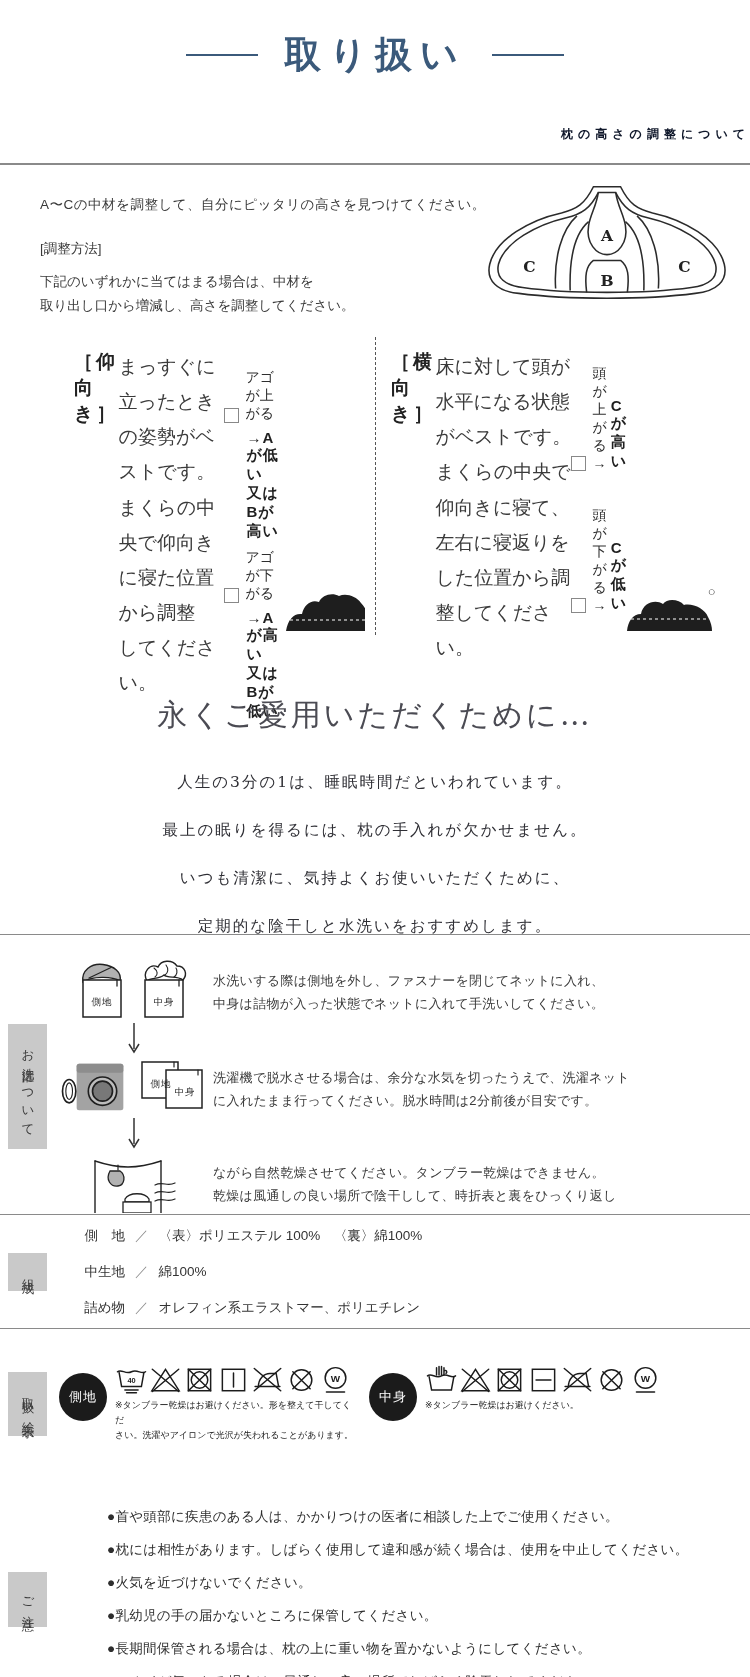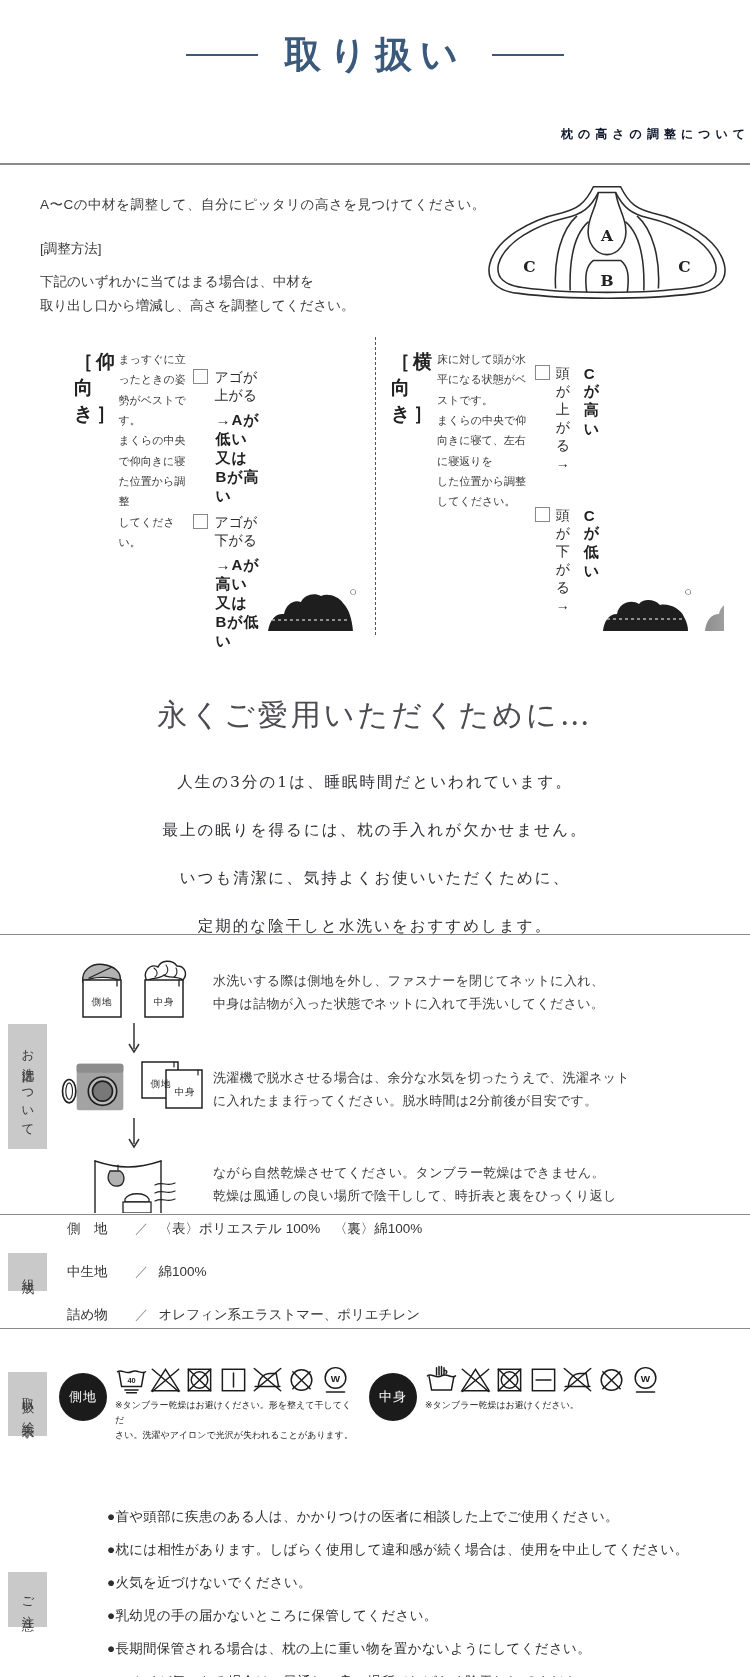--- a/index.html
+++ b/index.html
@@ -20,23 +20,23 @@
   .method-line { margin:0; }
   .pillow-diagram { position:absolute; right:12px; top:14px; }
   .pillow-diagram path { fill:none; stroke:#2b2b2b; stroke-width:1.6; }
   .pillow-diagram text { font-family:"DejaVu Serif","Liberation Serif",serif; font-size:16px; font-weight:bold; fill:#222; text-anchor:middle; }
 
   
   .columns { height:298px; display:flex; }
   .col { width:375px; display:flex; flex-direction:row; padding:12px 10px 0 74px; }
   .col.right { border-left:1px dashed #555; padding-left:15px; padding-right:26px; }
   .col-heading { font-size:19px; font-weight:bold; letter-spacing:3px; margin-bottom:11px; color:#222; }
-  .col-desc { font-size:11px; line-height:1.85; color:#3a3a3a; }
+  .col-desc { font-size:19px; line-height:1.85; color:#3a3a3a; }
   .checks { margin-top:12px; font-size:14px; color:#2e2e2e; }
-  .check-item { display:flex; align-items:flex-start; margin-top:8px; }
+  .check-item { display:flex; align-items:flex-end; margin-top:8px; }
   .checkbox { width:15px; height:15px; border:1.5px solid #888; background:#fff; margin-right:6px; flex:none; }
   .check-result { font-weight:bold; font-size:15px; padding-left:22px; margin-top:6px; letter-spacing:1px; color:#1f1f1f; }
   .col.right .check-item { margin-top:0; margin-bottom:36px; }
   .col.right .check-item b { font-size:15px; letter-spacing:0.5px; color:#1f1f1f; }
   .figures { margin-top:auto; display:flex; gap:16px; align-items:flex-end; height:48px; overflow:hidden; }
   .figure { position:relative; flex:none; }
   .figure .mark { position:absolute; top:-5px; right:-3px; font-size:13px; color:#444; }
   .fig-dark { fill:#1e1e1e; }
   .fig-gray { fill:url(#figGrad); }
   .fig-light { fill:url(#figGradL); }
@@ -61,21 +61,21 @@
   .arrow-row { height:33px; padding-left:74px; }
   .bagwrap { position:relative; }
   .baglabel { position:absolute; font-size:9.5px; color:#222; text-align:center; letter-spacing:1px; }
   .bag1 .baglabel { left:7px; width:38px; top:37px; }
   .bags2 .lbl-cover { left:4px; width:34px; top:22px; }
   .bags2 .lbl-fill  { left:28px; width:34px; top:30px; }
 
   
   .composition { height:114px; border-bottom:1px solid #8a8a8a; display:flex; align-items:center; padding-left:8px; }
   .comp-rows { margin-left:20px; font-size:13.5px; color:#333; }
-  .comp-row { display:flex; margin:25px 0; }
+  .comp-row { display:flex; margin:18px 0;text-align:right; }
   .comp-label { width:58px; }
   .comp-sep { color:#888; margin:0 10px; }
 
   
   .symbols-sec { height:150px; display:flex; align-items:center; padding-left:8px; }
   .sym-groups { display:flex; margin-left:12px; }
   .sym-group { display:flex; }
   .sym-group + .sym-group { margin-left:14px; }
   .badge { width:48px; height:48px; border-radius:50%; background:#1b1b1b; color:#fff; font-size:13px; display:flex; align-items:center; justify-content:center; letter-spacing:1px; flex:none; margin:8px 8px 0 0; }
   .sym-row { display:flex; align-items:flex-end; gap:1px; }

